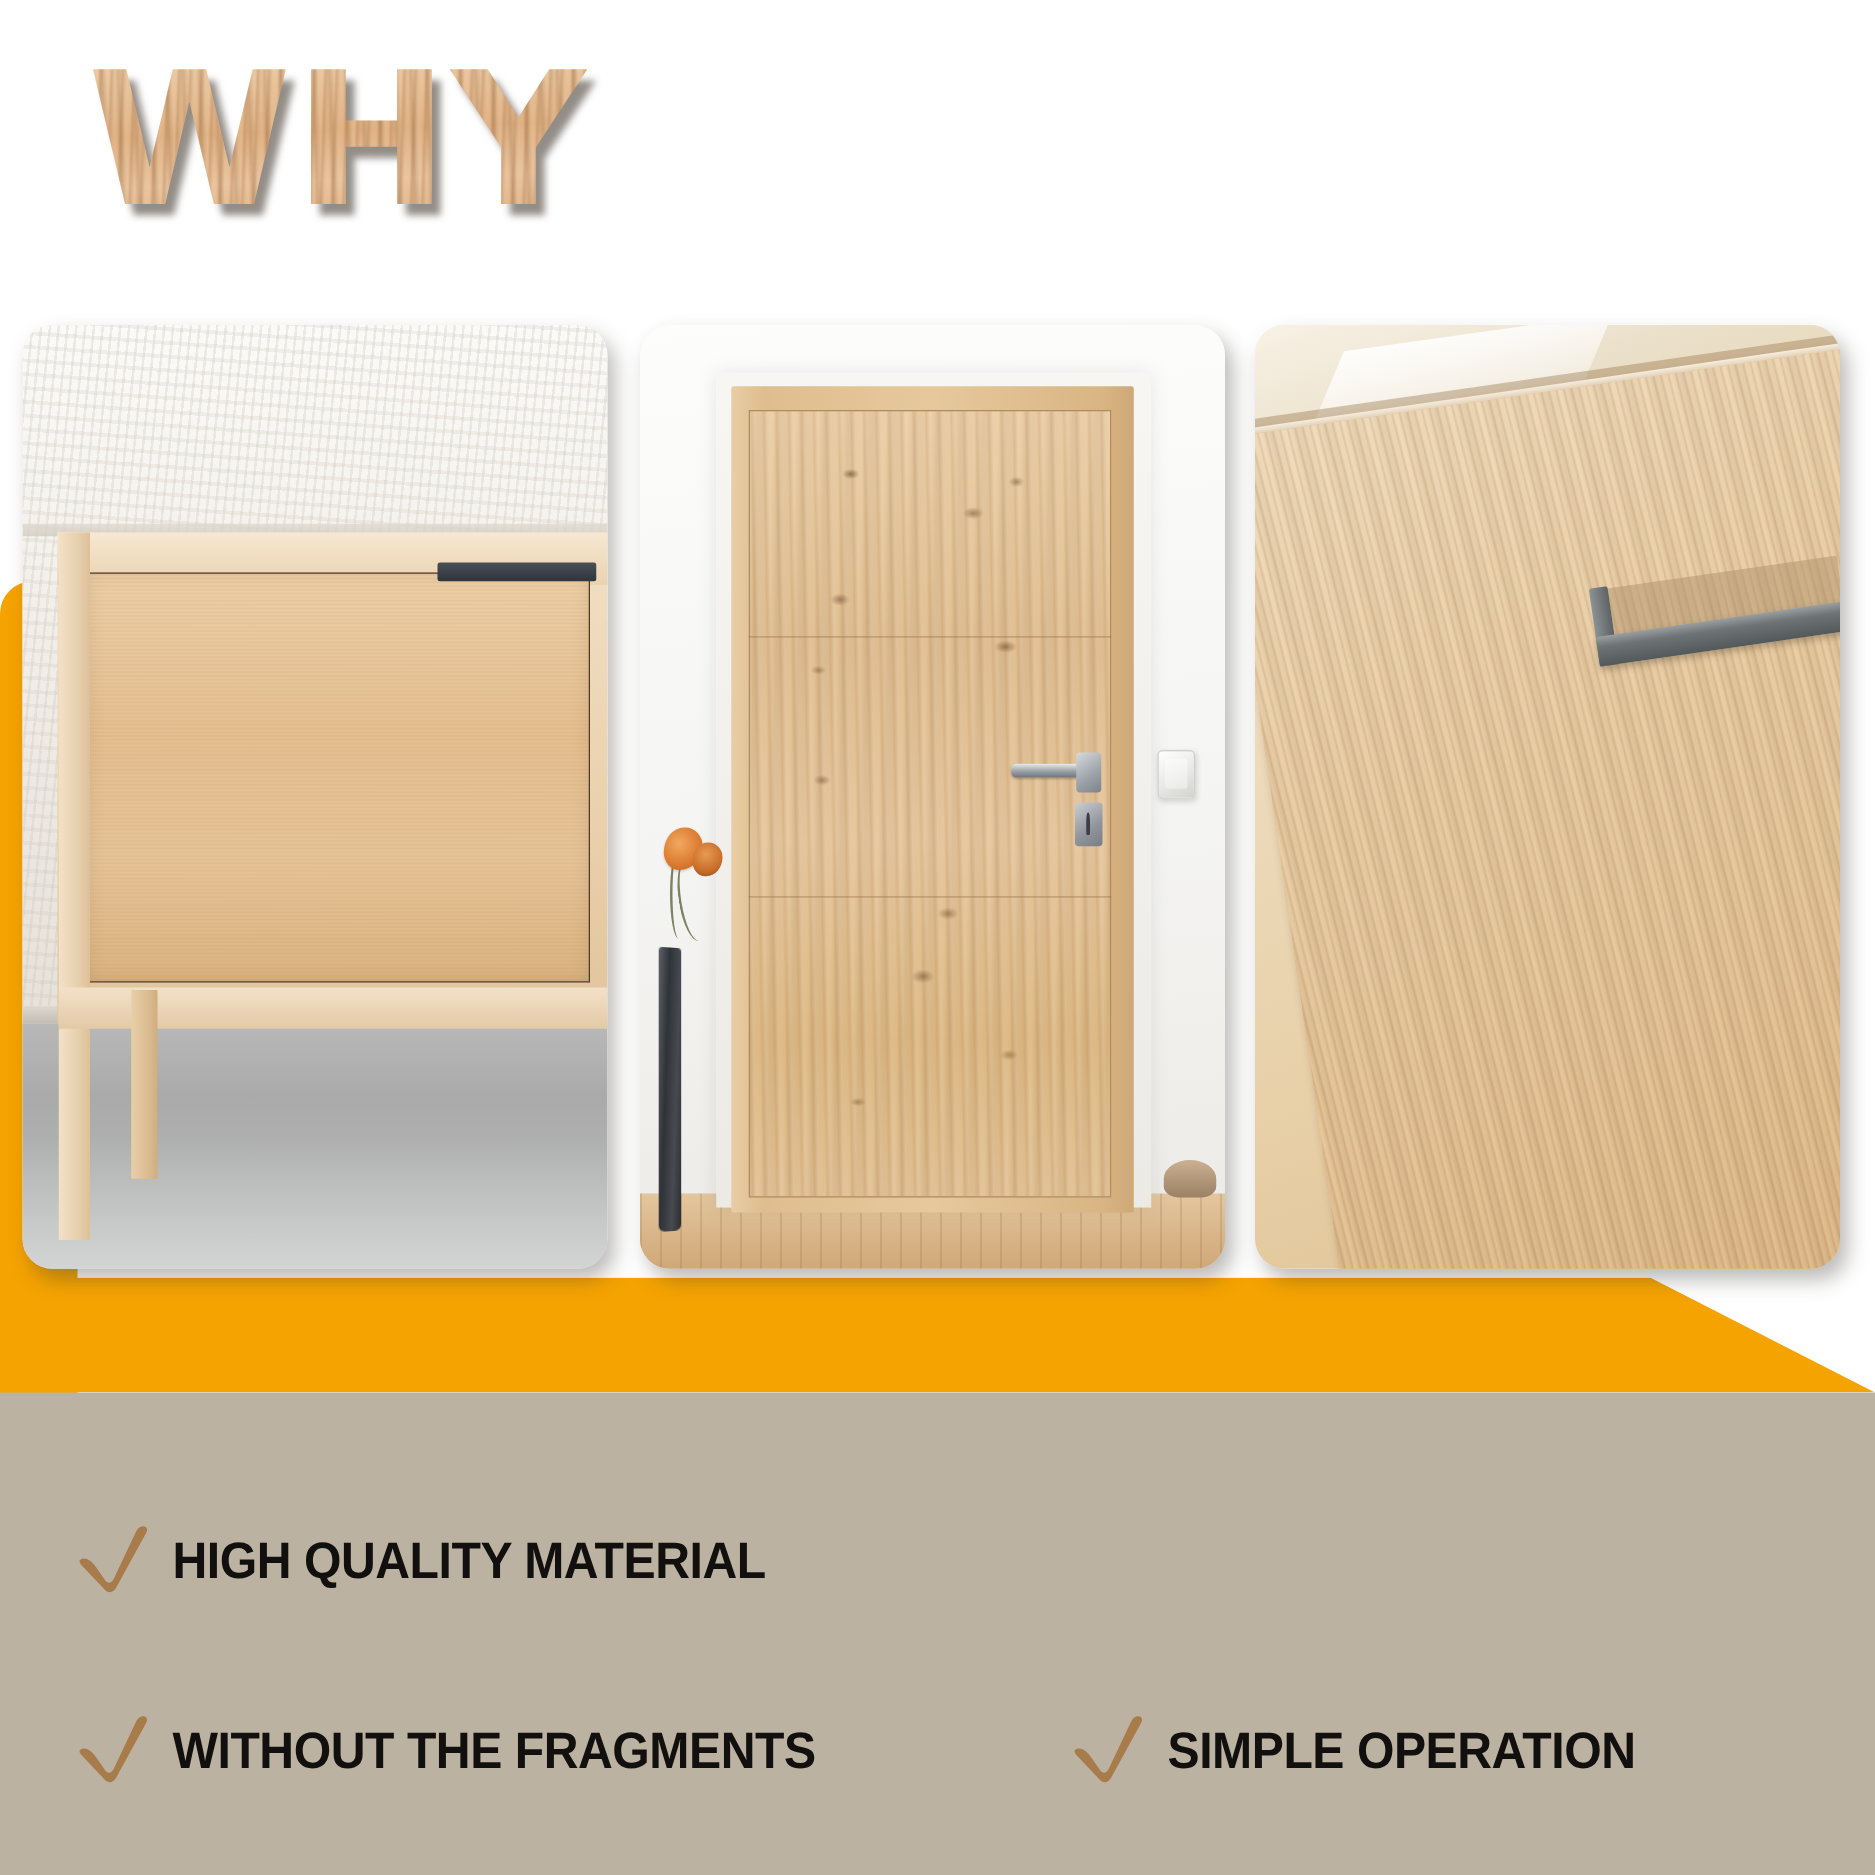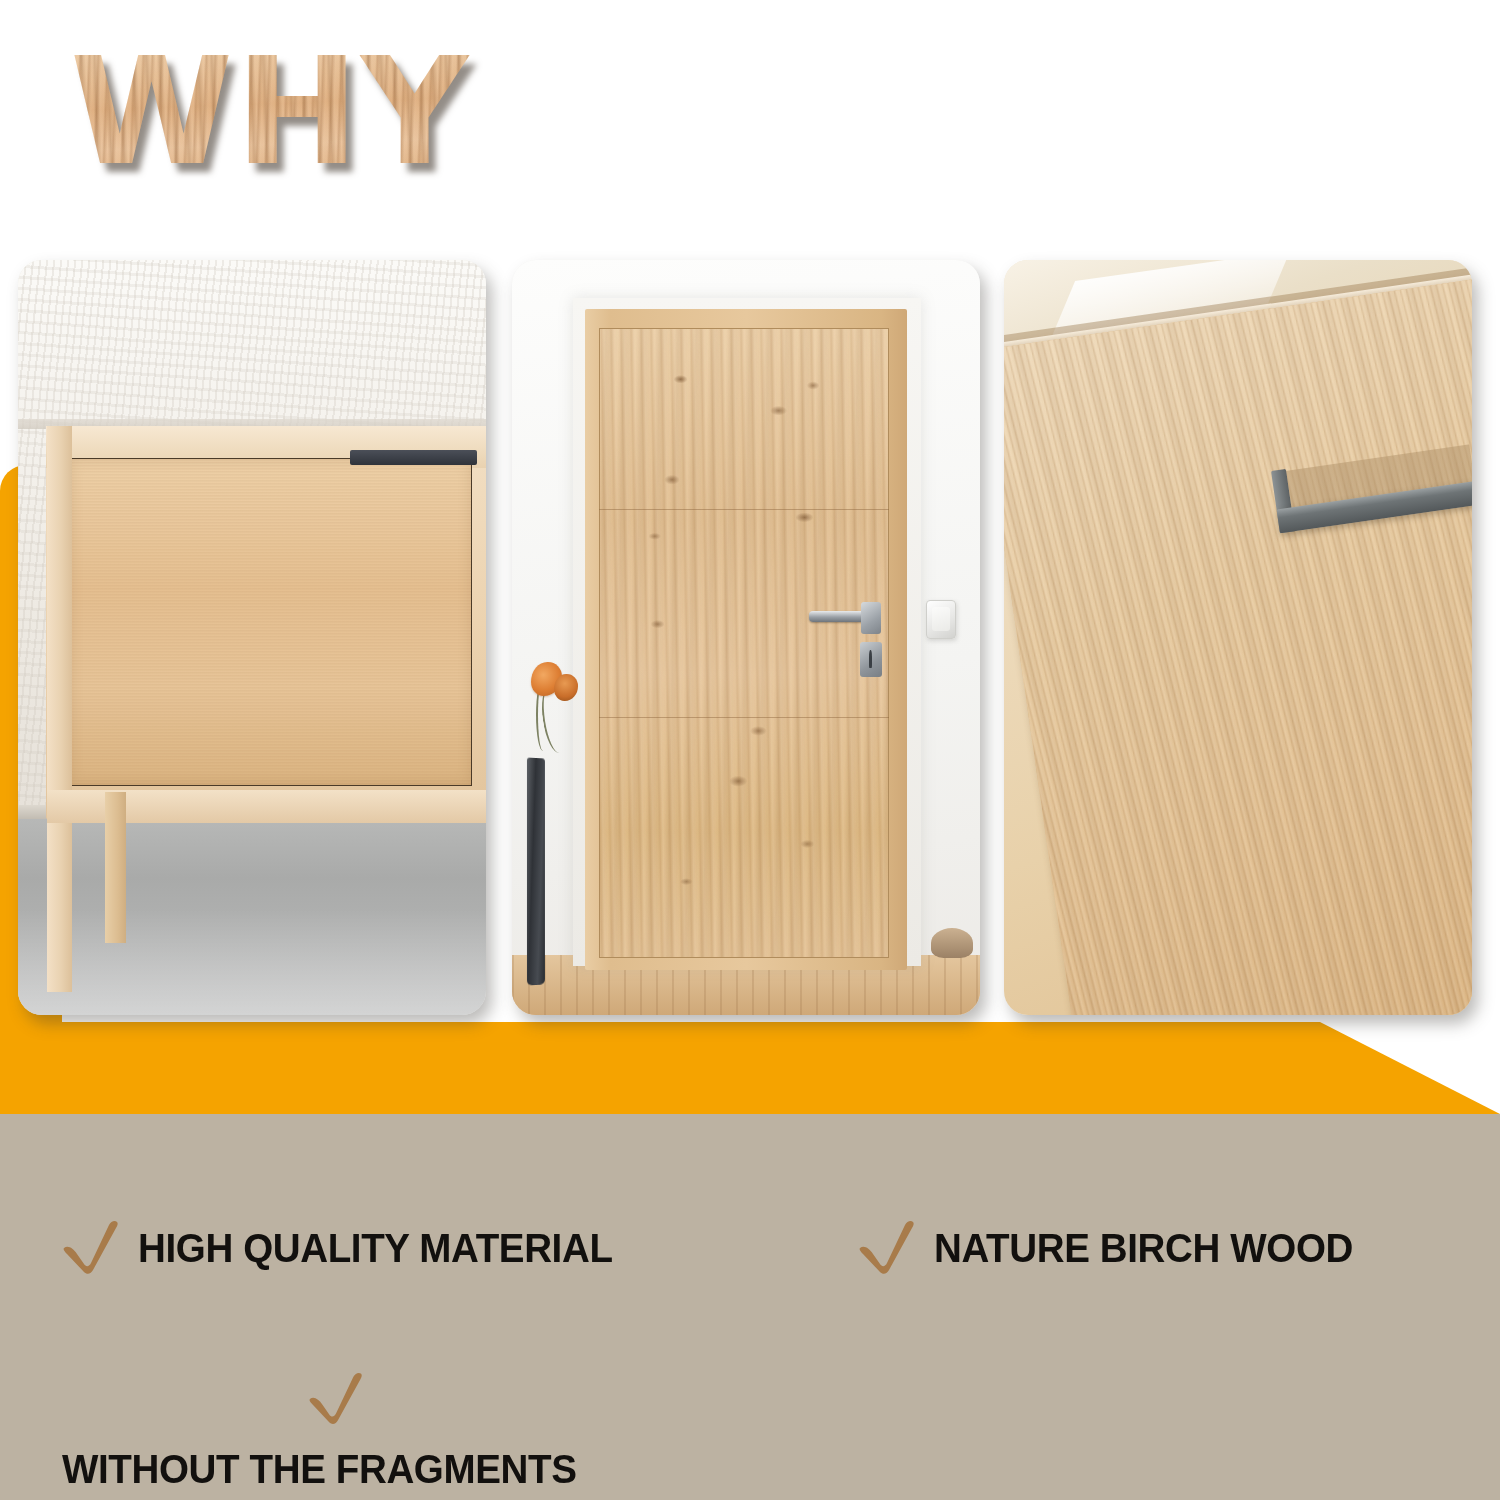--- a/index.html
+++ b/index.html
@@ -397,21 +397,21 @@
     position: absolute;
     display: flex;
     align-items: center;
     gap: 18px;
     white-space: nowrap;
     margin-top: 28px;
   }
 
   .feature-0 { left: 62px;  top: 76px; }
   .feature-1 { left: 858px; top: 76px; }
-  .feature-2 { left: 62px;  top: 228px; flex-direction: column; }
+  .feature-2 { left: 62px;  top: 228px; }
   .feature-3 { left: 858px; top: 228px; }
 
   .check {
     width: 58px;
     height: 60px;
     flex: 0 0 58px;
   }
 
   .feature-label {
     font-family: "Liberation Sans", sans-serif;
@@ -500,34 +500,34 @@
 
     <div class="feature feature-0">
       <svg class="check" viewBox="0 0 58 60">
         <path d="M2 30 C6 27 11 30 15 36 L22 46 C24 49 27 49 29 45
                  L47 7 C49 3 53 2 55 4 C56 5 56 7 54 10
                  L31 52 C29 56 25 57 22 54 L5 36 C2 33 1 31 2 30 Z" fill="#A87B4A"></path>
       </svg>
       <span class="feature-label">HIGH QUALITY MATERIAL</span>
     </div>
 
-    <div class="feature feature-1">
-      <svg class="check" viewBox="0 0 58 60">
-        <path d="M2 30 C6 27 11 30 15 36 L22 46 C24 49 27 49 29 45
-                 L47 7 C49 3 53 2 55 4 C56 5 56 7 54 10
-                 L31 52 C29 56 25 57 22 54 L5 36 C2 33 1 31 2 30 Z" fill="#A87B4A"></path>
-      </svg>
-      <span class="feature-label">NATURE BIRCH WOOD</span>
-    </div>
 
     <div class="feature feature-2">
       <svg class="check" viewBox="0 0 58 60">
         <path d="M2 30 C6 27 11 30 15 36 L22 46 C24 49 27 49 29 45
                  L47 7 C49 3 53 2 55 4 C56 5 56 7 54 10
                  L31 52 C29 56 25 57 22 54 L5 36 C2 33 1 31 2 30 Z" fill="#A87B4A"></path>
       </svg>
       <span class="feature-label">WITHOUT THE FRAGMENTS</span>
     </div>
 
+    <div class="feature feature-3">
+      <svg class="check" viewBox="0 0 58 60">
+        <path d="M2 30 C6 27 11 30 15 36 L22 46 C24 49 27 49 29 45
+                 L47 7 C49 3 53 2 55 4 C56 5 56 7 54 10
+                 L31 52 C29 56 25 57 22 54 L5 36 C2 33 1 31 2 30 Z" fill="#A87B4A"></path>
+      </svg>
+      <span class="feature-label">SIMPLE OPERATION</span>
+    </div>
 
   </div>
 
 </div>
 
 </body></html>

